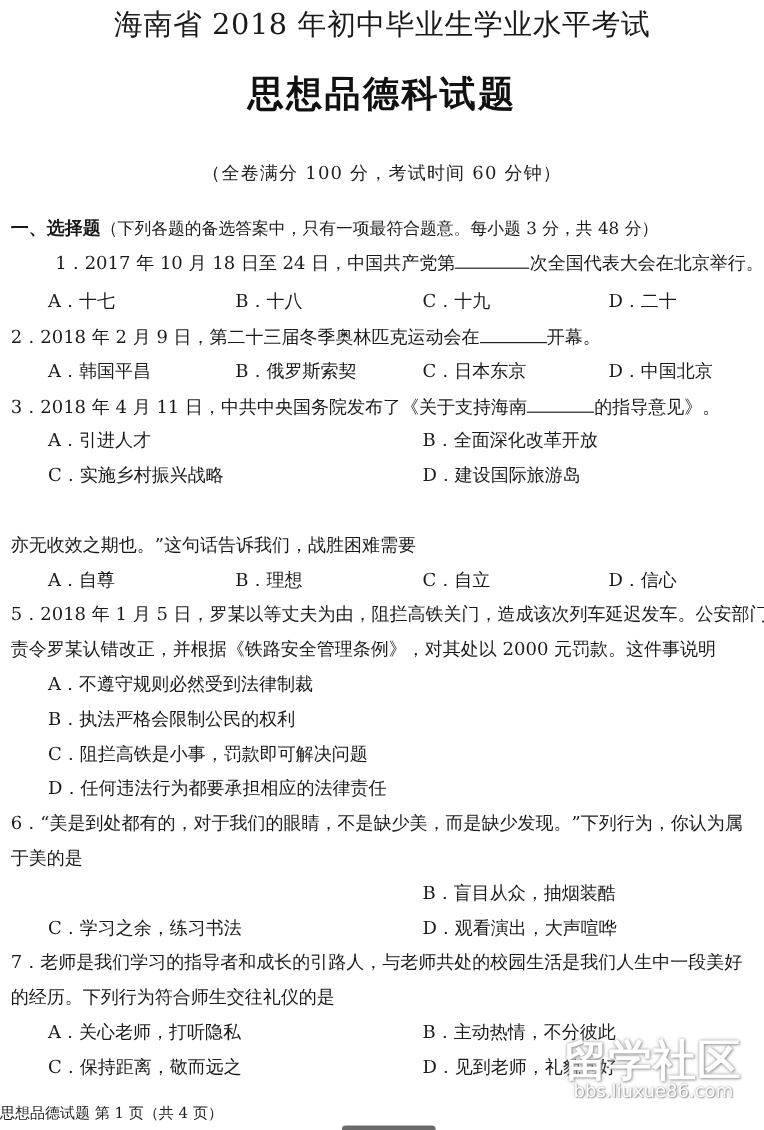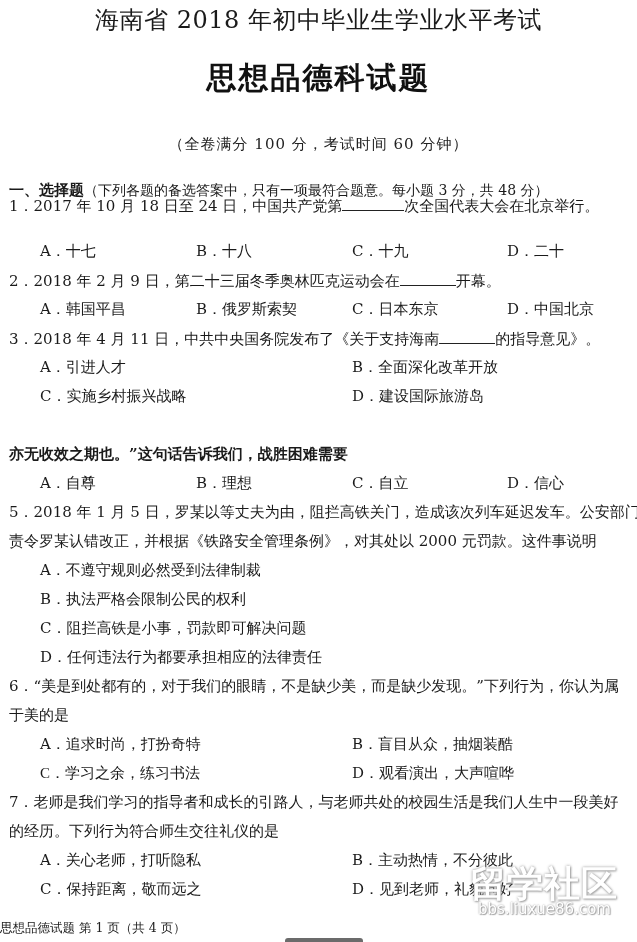--- a/index.html
+++ b/index.html
@@ -59,21 +59,21 @@
 <div class="page">
 
   <div class="title1">海南省 2018 年初中毕业生学业水平考试</div>
   <div class="title2">思想品德科试题</div>
   <div class="subtitle">（全卷满分 100 分，考试时间 60 分钟）</div>
 
   <div class="line" style="top:181px;">
     <span class="sec-title">一、选择题</span><span class="sec-note">（下列各题的备选答案中，只有一项最符合题意。每小题 3 分，共 48 分）</span>
   </div>
 
-  <div class="line" style="top:196px;">
+  <div class="line" style="top:209px;margin-left:37px;">
     <span>1．</span><span>2017 年 10 月 18 日至 24 日，中国共产党第</span><span class="blank" style="width:62px;"></span><span>次全国代表大会在北京举行。</span>
   </div>
   <div class="opt" style="top:242px; left:40px;">A．十七</div>
   <div class="opt" style="top:242px; left:196px;">B．十八</div>
   <div class="opt" style="top:242px; left:352px;">C．十九</div>
   <div class="opt" style="top:242px; left:507px;">D．二十</div>
 
   <div class="line" style="top:271px;">
     <span>2．</span><span>2018 年 2 月 9 日，第二十三届冬季奥林匹克运动会在</span><span class="blank" style="width:56px;"></span><span>开幕。</span>
   </div>
@@ -83,42 +83,41 @@
   <div class="opt" style="top:300px; left:507px;">D．中国北京</div>
 
   <div class="line" style="top:329px;">
     <span>3．</span><span>2018 年 4 月 11 日，中共中央国务院发布了《关于支持海南</span><span class="blank" style="width:56px;"></span><span>的指导意见》。</span>
   </div>
   <div class="opt" style="top:358px; left:40px;">A．引进人才</div>
   <div class="opt" style="top:358px; left:352px;">B．全面深化改革开放</div>
   <div class="opt" style="top:387px; left:40px;">C．实施乡村振兴战略</div>
   <div class="opt" style="top:387px; left:352px;">D．建设国际旅游岛</div>
 
-  <div class="line" style="top:445px;font-weight:bold;">亦无收效之期也。”这句话告诉我们，战胜困难需要</div>
+  <div class="line" style="top:445px;">亦无收效之期也。”这句话告诉我们，战胜困难需要</div>
   <div class="opt" style="top:474px; left:40px;">A．自尊</div>
   <div class="opt" style="top:474px; left:196px;">B．理想</div>
   <div class="opt" style="top:474px; left:352px;">C．自立</div>
   <div class="opt" style="top:474px; left:507px;">D．信心</div>
 
   <div class="line" style="top:503px;">
     <span>5．</span><span>2018 年 1 月 5 日，罗某以等丈夫为由，阻拦高铁关门，造成该次列车延迟发车。公安部门</span>
   </div>
   <div class="line" style="top:532px;">责令罗某认错改正，并根据《铁路安全管理条例》，对其处以 2000 元罚款。这件事说明</div>
   <div class="opt" style="top:561px; left:40px;">A．不遵守规则必然受到法律制裁</div>
   <div class="opt" style="top:590px; left:40px;">B．执法严格会限制公民的权利</div>
   <div class="opt" style="top:619px; left:40px;">C．阻拦高铁是小事，罚款即可解决问题</div>
   <div class="opt" style="top:648px; left:40px;">D．任何违法行为都要承担相应的法律责任</div>
 
   <div class="line" style="top:677px;">
     <span>6．</span><span>“美是到处都有的，对于我们的眼睛，不是缺少美，而是缺少发现。”下列行为，你认为属</span>
   </div>
   <div class="line" style="top:706px;">于美的是</div>
-  <div class="opt" style="top:735px; left:40px;">A．追求时尚，打扮奇特</div>
   <div class="opt" style="top:735px; left:352px;">B．盲目从众，抽烟装酷</div>
-  <div class="opt" style="top:764px; left:40px;font-family:Liberation Serif, serif;">C．学习之余，练习书法</div>
+  <div class="opt" style="top:764px; left:40px;">C．学习之余，练习书法</div>
   <div class="opt" style="top:764px; left:352px;">D．观看演出，大声喧哗</div>
 
   <div class="line" style="top:793px;">
     <span>7．</span><span>老师是我们学习的指导者和成长的引路人，与老师共处的校园生活是我们人生中一段美好</span>
   </div>
   <div class="line" style="top:822px;">的经历。下列行为符合师生交往礼仪的是</div>
   <div class="opt" style="top:851px; left:40px;">A．关心老师，打听隐私</div>
   <div class="opt" style="top:851px; left:352px;">B．主动热情，不分彼此</div>
   <div class="opt" style="top:880px; left:40px;">C．保持距离，敬而远之</div>
   <div class="opt" style="top:880px; left:352px;">D．见到老师，礼貌问好</div>

